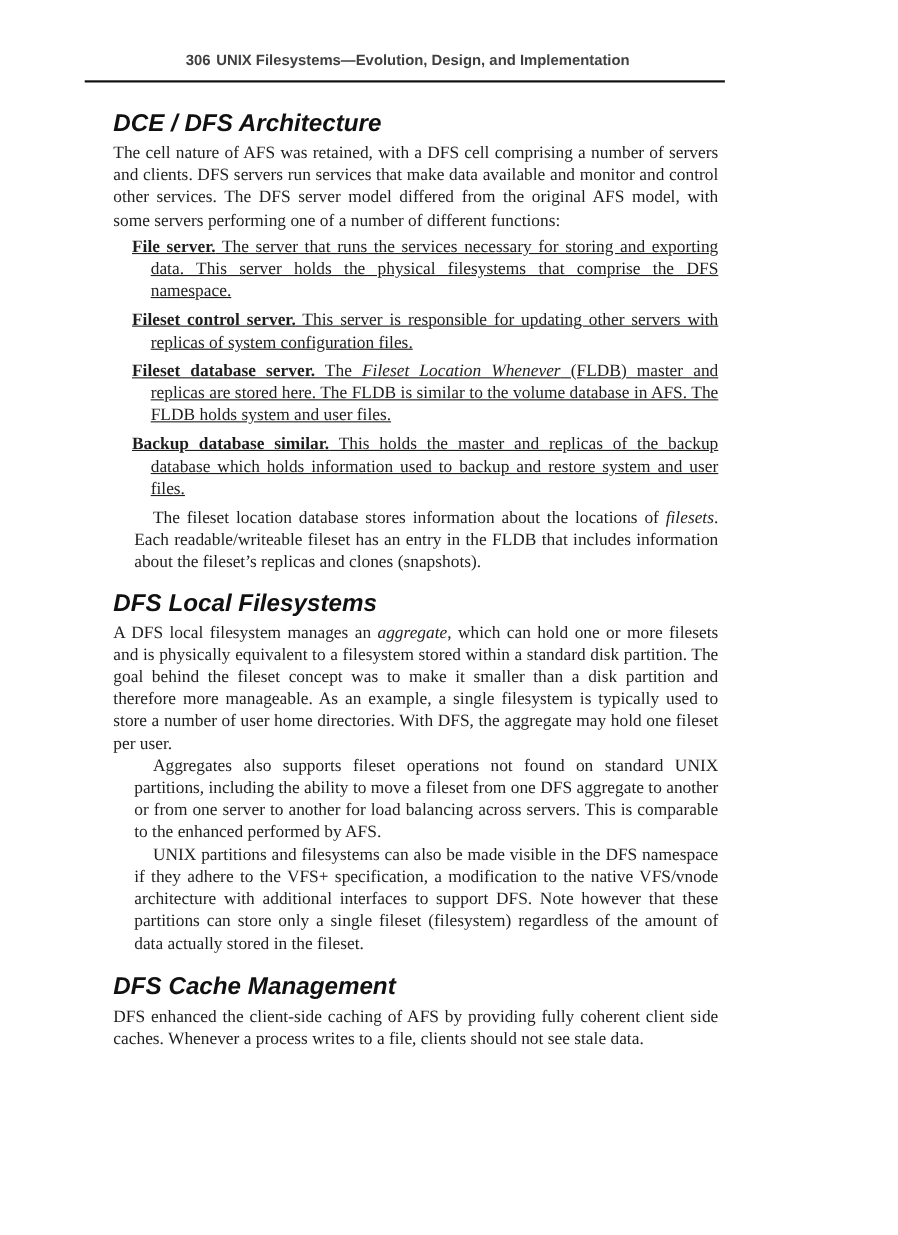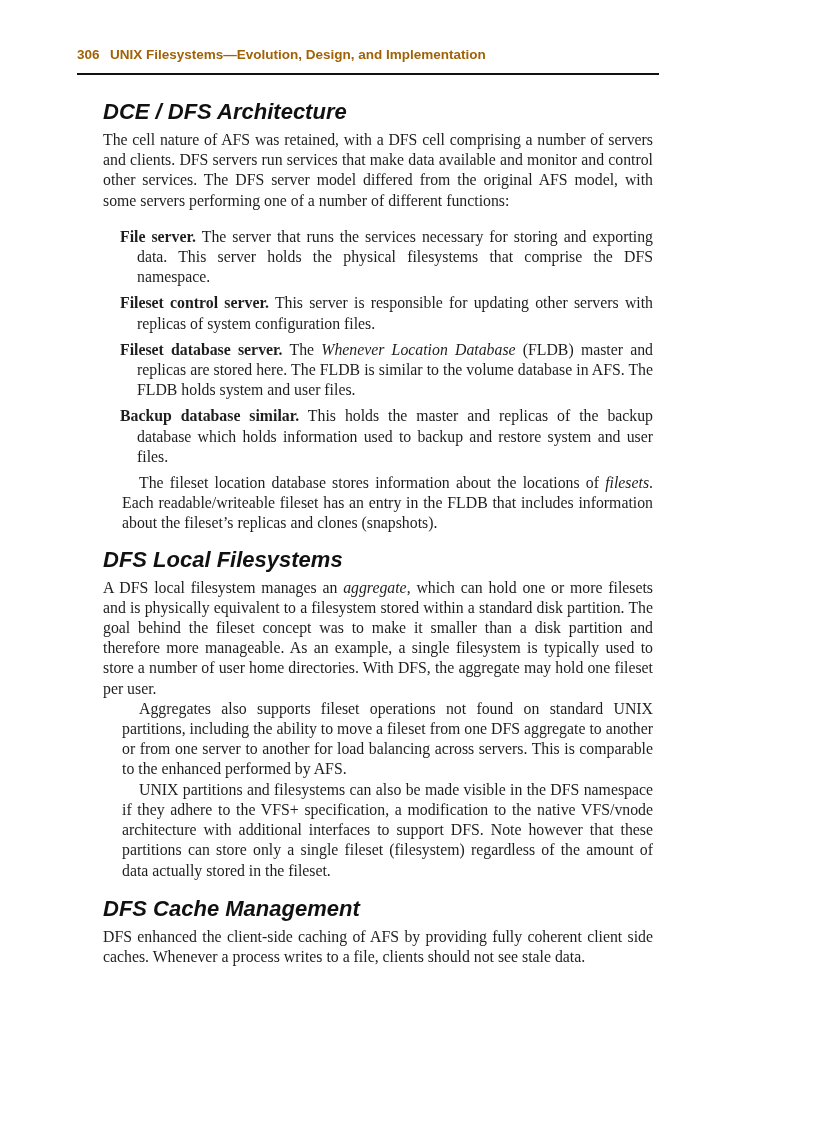--- a/index.html
+++ b/index.html
@@ -1,37 +1,37 @@
 <!DOCTYPE html>
 <html><head>
   <meta charset="utf-8">
   <style>
     html, body { margin: 0; padding: 0; background: #ffffff; }
     body { width: 816px; height: 1123px; position: relative; overflow: hidden; color: #1a1a1a; }
     .header {
       position: absolute; left: 77px; top: 47px; width: 582px; height: 26px;
       border-bottom: 2px solid #111;
       font-family: "Liberation Sans", sans-serif; font-weight: bold; font-size: 13.5px;
-      color: #a16207; white-space: nowrap;
+      color: #404040; white-space: nowrap; text-align: center;
     }
     .header .pnum { display: inline-block; width: 33px; }
     .content {
       position: absolute; left: 103px; top: 100px; width: 550px;
       font-family: "Liberation Serif", serif; font-size: 15.8px; line-height: 20.2px;
       text-align: justify; color: #1e1e1e;
     }
     h2 {
       font-family: "Liberation Sans", sans-serif; font-style: italic; font-weight: bold;
       font-size: 22px; margin: 0 0 6px 0; color: #111; line-height: 24px;
     }
     h2.sec2 { margin-top: 14px; }
     h2.sec3 { margin-top: 16px; }
     p { margin: 0; }
     p.indent { text-indent: 17px; margin-left: 19px; }
-    .deflist { margin: 16px 0 4px 17px; }
+    .deflist { margin: 4px 0 4px 17px; text-decoration: underline; }
     .defitem { padding-left: 17px; text-indent: -17px; margin-bottom: 6px; }
     .defitem b { font-weight: bold; }
     em { font-style: italic; }
   </style>
 </head>
 <body>
 
 <div class="header">
   <span class="pnum">306</span><span>UNIX Filesystems—Evolution, Design, and Implementation</span>
 </div>
@@ -42,21 +42,21 @@
   <p>The cell nature of AFS was retained, with a DFS cell comprising a number of servers and clients. DFS servers run services that make data available and monitor and control other services. The DFS server model differed from the original AFS model, with some servers performing one of a number of different functions:</p>
 
   <div class="deflist">
     <div class="defitem">
       <b>File server.</b><span> The server that runs the services necessary for storing and exporting data. This server holds the physical filesystems that comprise the DFS namespace.</span>
     </div>
     <div class="defitem">
       <b>Fileset control server.</b><span> This server is responsible for updating other servers with replicas of system configuration files.</span>
     </div>
     <div class="defitem">
-      <b>Fileset database server.</b><span> The </span><em>Whenever Location Database</em><span> (FLDB) master and replicas are stored here. The FLDB is similar to the volume database in AFS. The FLDB holds system and user files.</span>
+      <b>Fileset database server.</b><span> The </span><em>Fileset Location Whenever</em><span> (FLDB) master and replicas are stored here. The FLDB is similar to the volume database in AFS. The FLDB holds system and user files.</span>
     </div>
     <div class="defitem">
       <b>Backup database similar.</b><span> This holds the master and replicas of the backup database which holds information used to backup and restore system and user files.</span>
     </div>
   </div>
 
   <p class="indent"><span>The fileset location database stores information about the locations of </span><em>filesets</em><span>. Each readable/writeable fileset has an entry in the FLDB that includes information about the fileset’s replicas and clones (snapshots).</span></p>
 
   <h2 class="sec2">DFS Local Filesystems</h2>
   <p><span>A DFS local filesystem manages an </span><em>aggregate</em><span>, which can hold one or more filesets and is physically equivalent to a filesystem stored within a standard disk partition. The goal behind the fileset concept was to make it smaller than a disk partition and therefore more manageable. As an example, a single filesystem is typically used to store a number of user home directories. With DFS, the aggregate may hold one fileset per user.</span></p>

